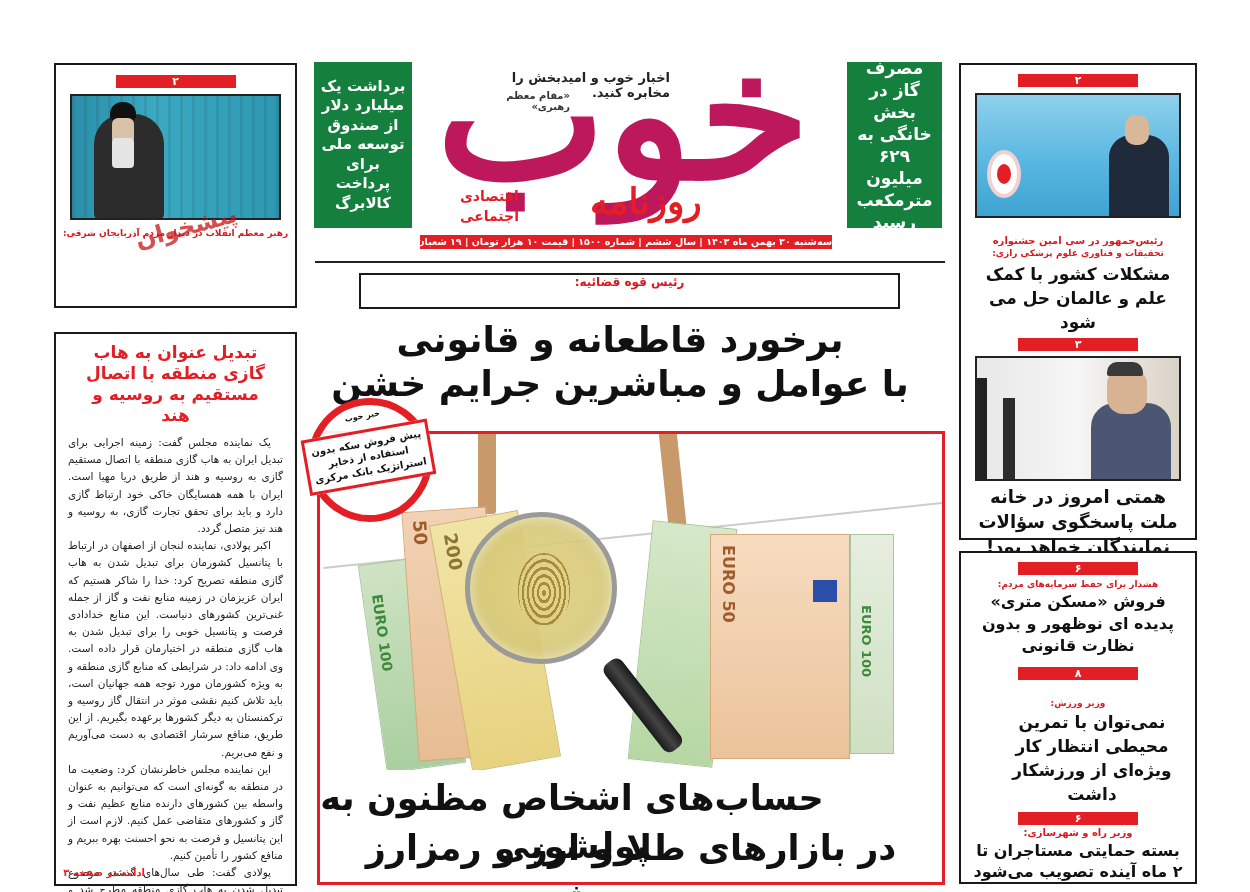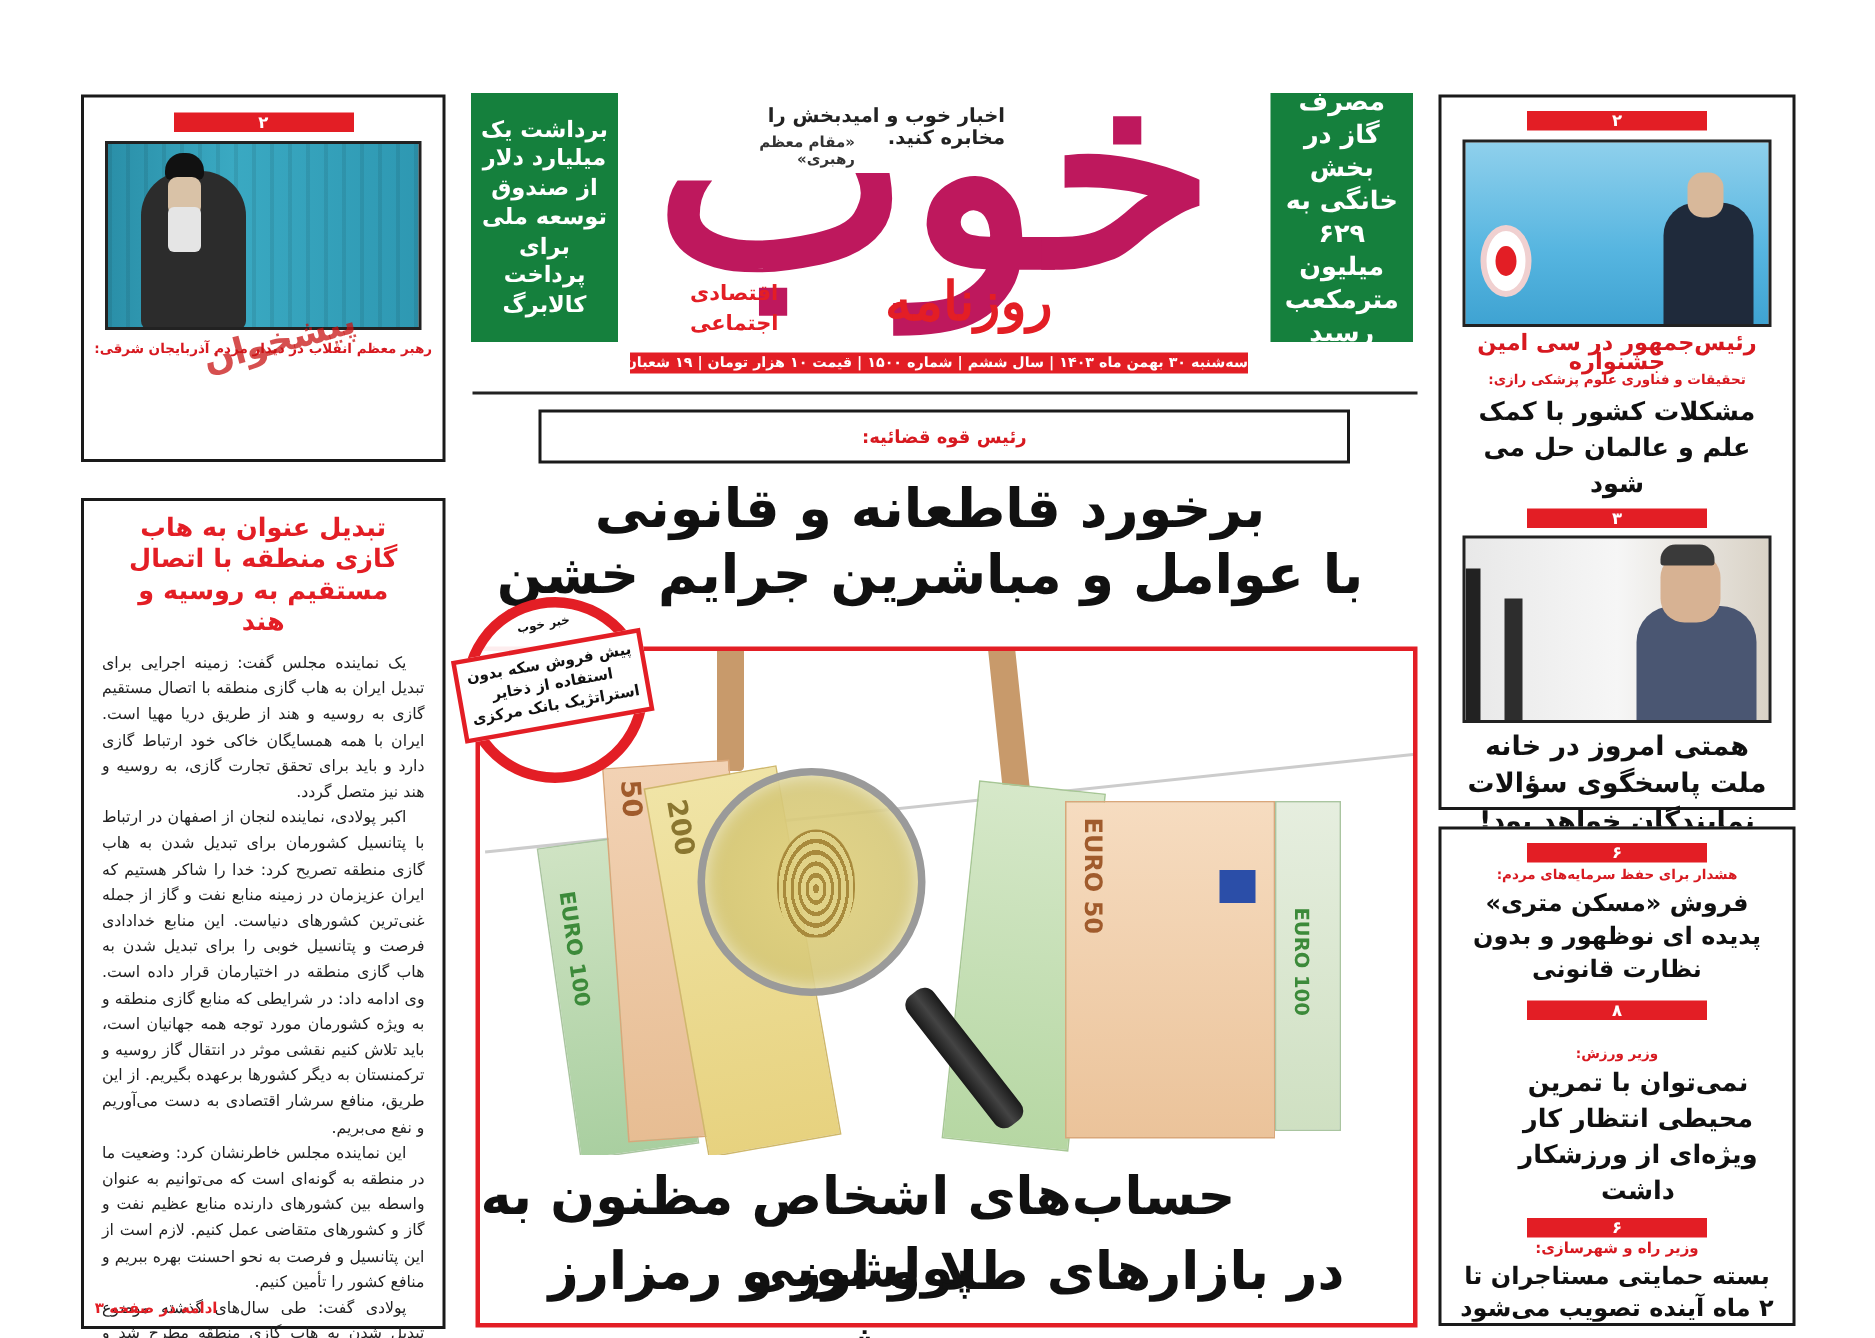--- a/index.html
+++ b/index.html
@@ -59,21 +59,21 @@
   <div class="headline" style="color:#e31e25; font-size:17px; line-height:21px; padding:8px 24px 8px 24px;">تبدیل عنوان به هاب گازی منطقه با اتصال مستقیم به روسیه و هند</div>
   <div class="body-text">
     <p>یک نماینده مجلس گفت: زمینه اجرایی برای تبدیل ایران به هاب گازی منطقه با اتصال مستقیم گازی به روسیه و هند از طریق دریا مهیا است. ایران با همه همسایگان خاکی خود ارتباط گازی دارد و باید برای تحقق تجارت گازی، به روسیه و هند نیز متصل گردد.</p>
     <p>اکبر پولادی، نماینده لنجان از اصفهان در ارتباط با پتانسیل کشورمان برای تبدیل شدن به هاب گازی منطقه تصریح کرد: خدا را شاکر هستیم که ایران عزیزمان در زمینه منابع نفت و گاز از جمله غنی‌ترین کشورهای دنیاست. این منابع خدادادی فرصت و پتانسیل خوبی را برای تبدیل شدن به هاب گازی منطقه در اختیارمان قرار داده است. وی ادامه داد: در شرایطی که منابع گازی منطقه و به ویژه کشورمان مورد توجه همه جهانیان است، باید تلاش کنیم نقشی موثر در انتقال گاز روسیه و ترکمنستان به دیگر کشورها برعهده بگیریم. از این طریق، منافع سرشار اقتصادی به دست می‌آوریم و نفع می‌بریم.</p>
     <p>این نماینده مجلس خاطرنشان کرد: وضعیت ما در منطقه به گونه‌ای است که می‌توانیم به عنوان واسطه بین کشورهای دارنده منابع عظیم نفت و گاز و کشورهای متقاضی عمل کنیم. لازم است از این پتانسیل و فرصت به نحو احسنت بهره ببریم و منافع کشور را تأمین کنیم.</p>
     <p>پولادی گفت: طی سال‌های گذشته موضوع تبدیل شدن به هاب گازی منطقه مطرح شد و ایران طی ابتکاری اوپک گازی را مطرح کرد. الان شرایط و ظرفیت‌های لازم را داریم که تبدیل به هاب گازی منطقه شویم و از طریق بازطراحی تجارت انرژی کشور به ...</p>
   </div>
   <div style="position:absolute; bottom:6px; right:150px; color:#e31e25; font-weight:bold; font-size:10px;">ادامه در صفحه ۳</div>
 </div>
 
-<div class="box" style="left:359px; top:273px; width:541px; height:36px; display:flex; align-items:center; justify-content:center;">
+<div class="box" style="left:359px; top:273px; width:541px; height:36px; display:flex; align-items:flex-start; justify-content:center;">
   <span class="kicker" style="font-size:12px;">رئیس قوه قضائیه:</span>
 </div>
 <div class="headline" style="position:absolute; left:330px; top:318px; width:580px; font-size:36px; line-height:44px;">برخورد قاطعانه و قانونی</div>
 <div class="headline" style="position:absolute; left:330px; top:362px; width:580px; font-size:36px; line-height:44px;">با عوامل و مباشرین جرایم خشن</div>
 
 <div style="position:absolute; left:317px; top:431px; width:628px; height:454px; border:3px solid #e31e25; background:#fff;">
   <div style="position:absolute; left:0; top:0; width:622px; height:336px; overflow:hidden;">
 
     <div style="position:absolute; left:0; top:68px; width:622px; height:2px; background:#ccc; transform:rotate(-6deg); transform-origin:right;"></div>
 
@@ -117,21 +117,21 @@
 
   <div>
     <div class="redbar" style="width:120px; margin-top:9px;">۲</div>
     <div class="photo" style="margin:6px 14px 0 14px; height:125px; background:linear-gradient(180deg,#8fd0ec 0%,#56b5e0 60%,#3fa3d2 100%);">
       <div style="position:absolute; left:10px; top:55px; width:34px; height:48px; border-radius:50%; background:#fff; border:4px solid #f0d0d0;">
         <div style="position:absolute; left:6px; top:10px; width:14px; height:20px; border-radius:50%; background:#e31e25;"></div>
       </div>
       <div style="position:absolute; right:10px; top:40px; width:60px; height:85px; background:#1f2a3b; border-radius:22px 22px 0 0;"></div>
       <div style="position:absolute; right:30px; top:20px; width:24px; height:30px; background:#d8b89a; border-radius:10px;"></div>
     </div>
-    <div class="kicker" style="margin-top:4px; font-size:15px; line-height:13px;">رئیس‌جمهور در سی امین جشنواره</div>
+    <div class="kicker" style="margin-top:16px; font-size:10px; line-height:13px;">رئیس‌جمهور در سی امین جشنواره</div>
     <div class="kicker" style="font-size:9px; line-height:13px;">تحقیقات و فناوری علوم پزشکی رازی:</div>
     <div class="headline" style="font-size:17px; line-height:24px; padding:2px 10px;">مشکلات کشور با کمک علم و عالمان حل می شود</div>
   </div>
 
   <div>
     <div class="redbar" style="width:120px; margin-top:2px;">۳</div>
     <div class="photo" style="margin:5px 14px 0 14px; height:125px; background:linear-gradient(90deg,#e8e8e8 0%,#f6f6f6 50%,#d9d2c6 100%);">
       <div style="position:absolute; left:0; top:20px; width:10px; height:105px; background:#222;"></div>
       <div style="position:absolute; left:26px; top:40px; width:12px; height:85px; background:#2d2d2d;"></div>
       <div style="position:absolute; right:8px; top:45px; width:80px; height:80px; background:#4a5672; border-radius:24px 24px 0 0;"></div>

